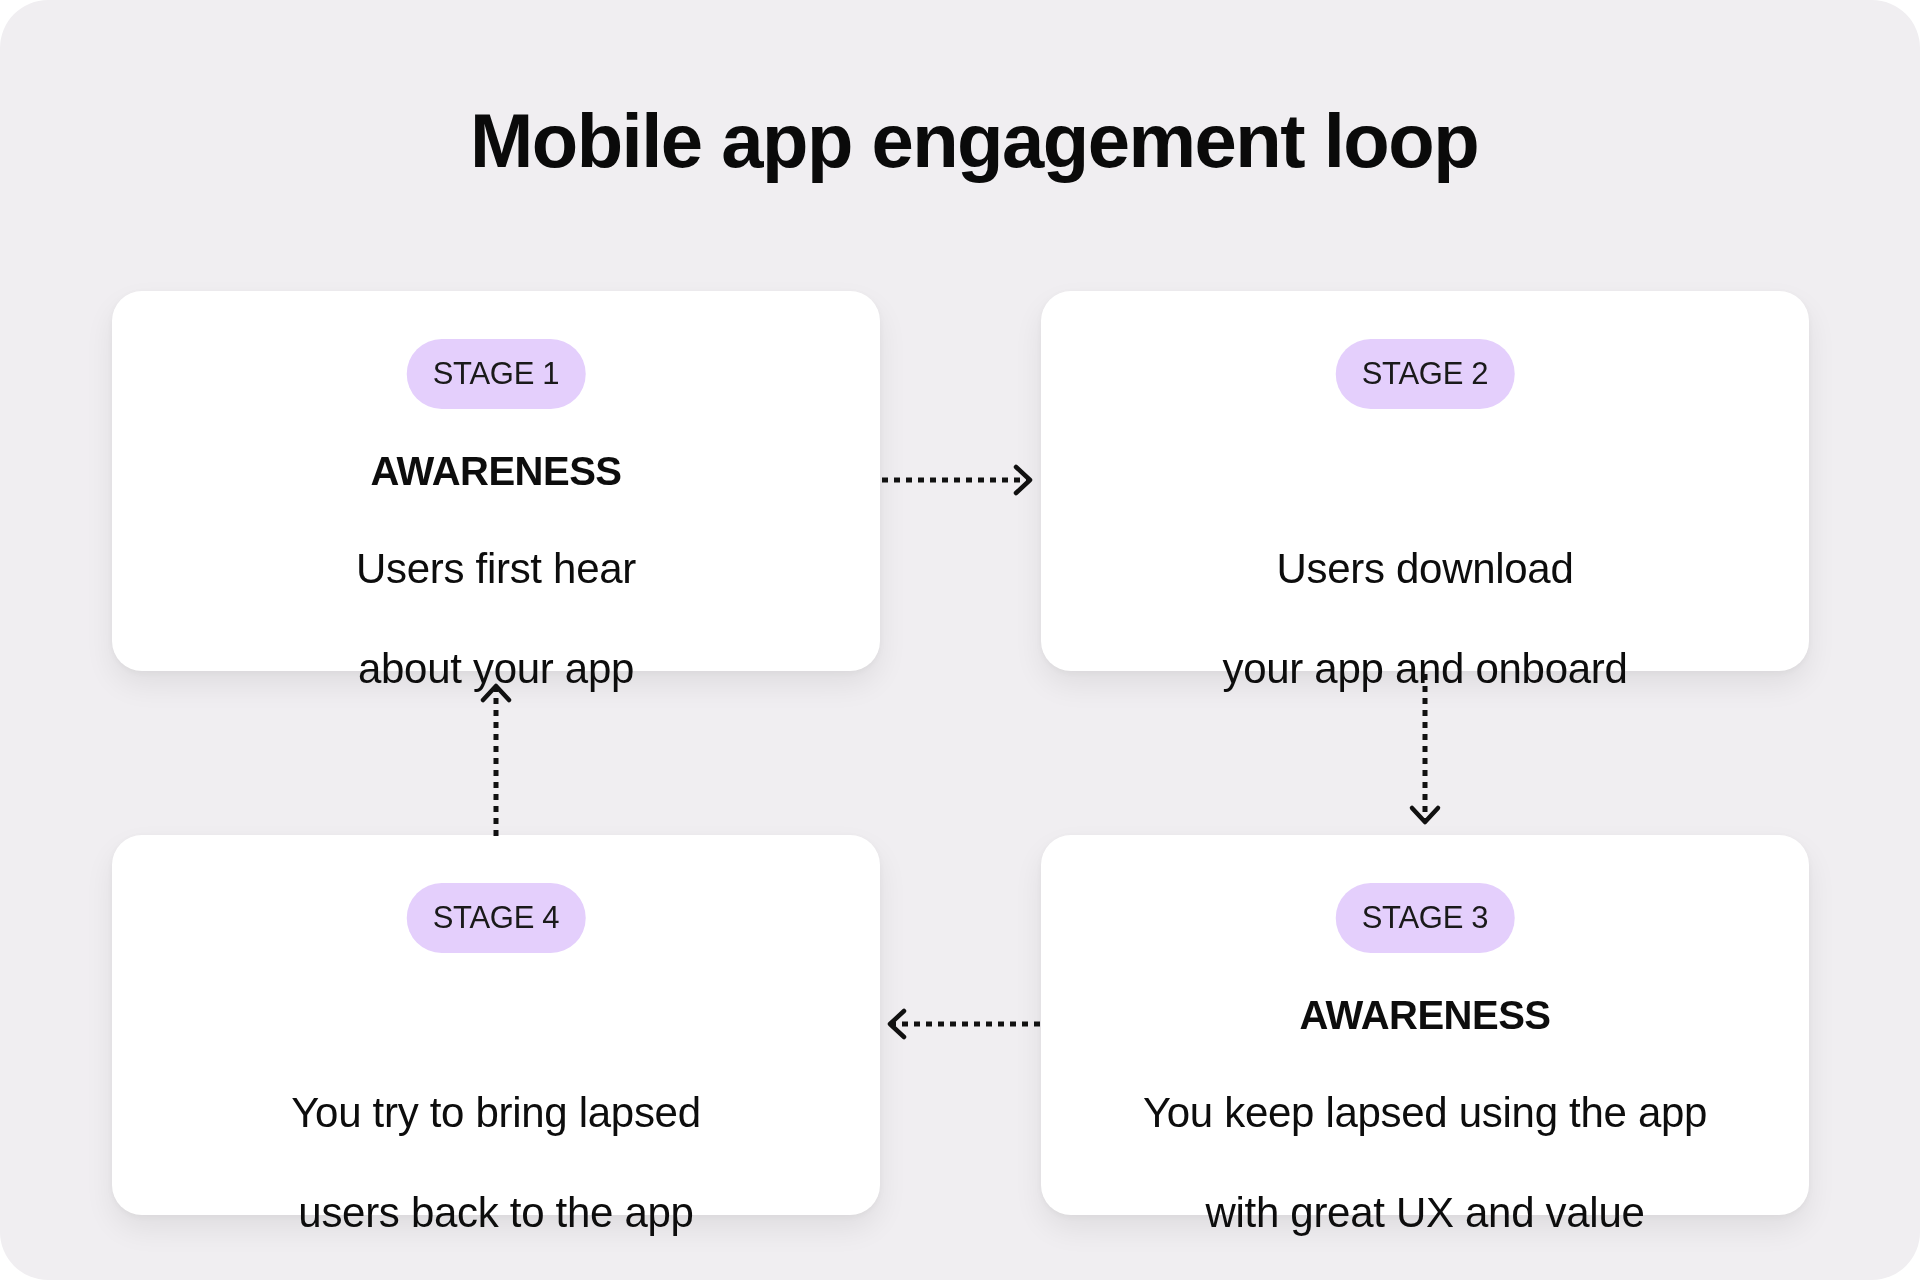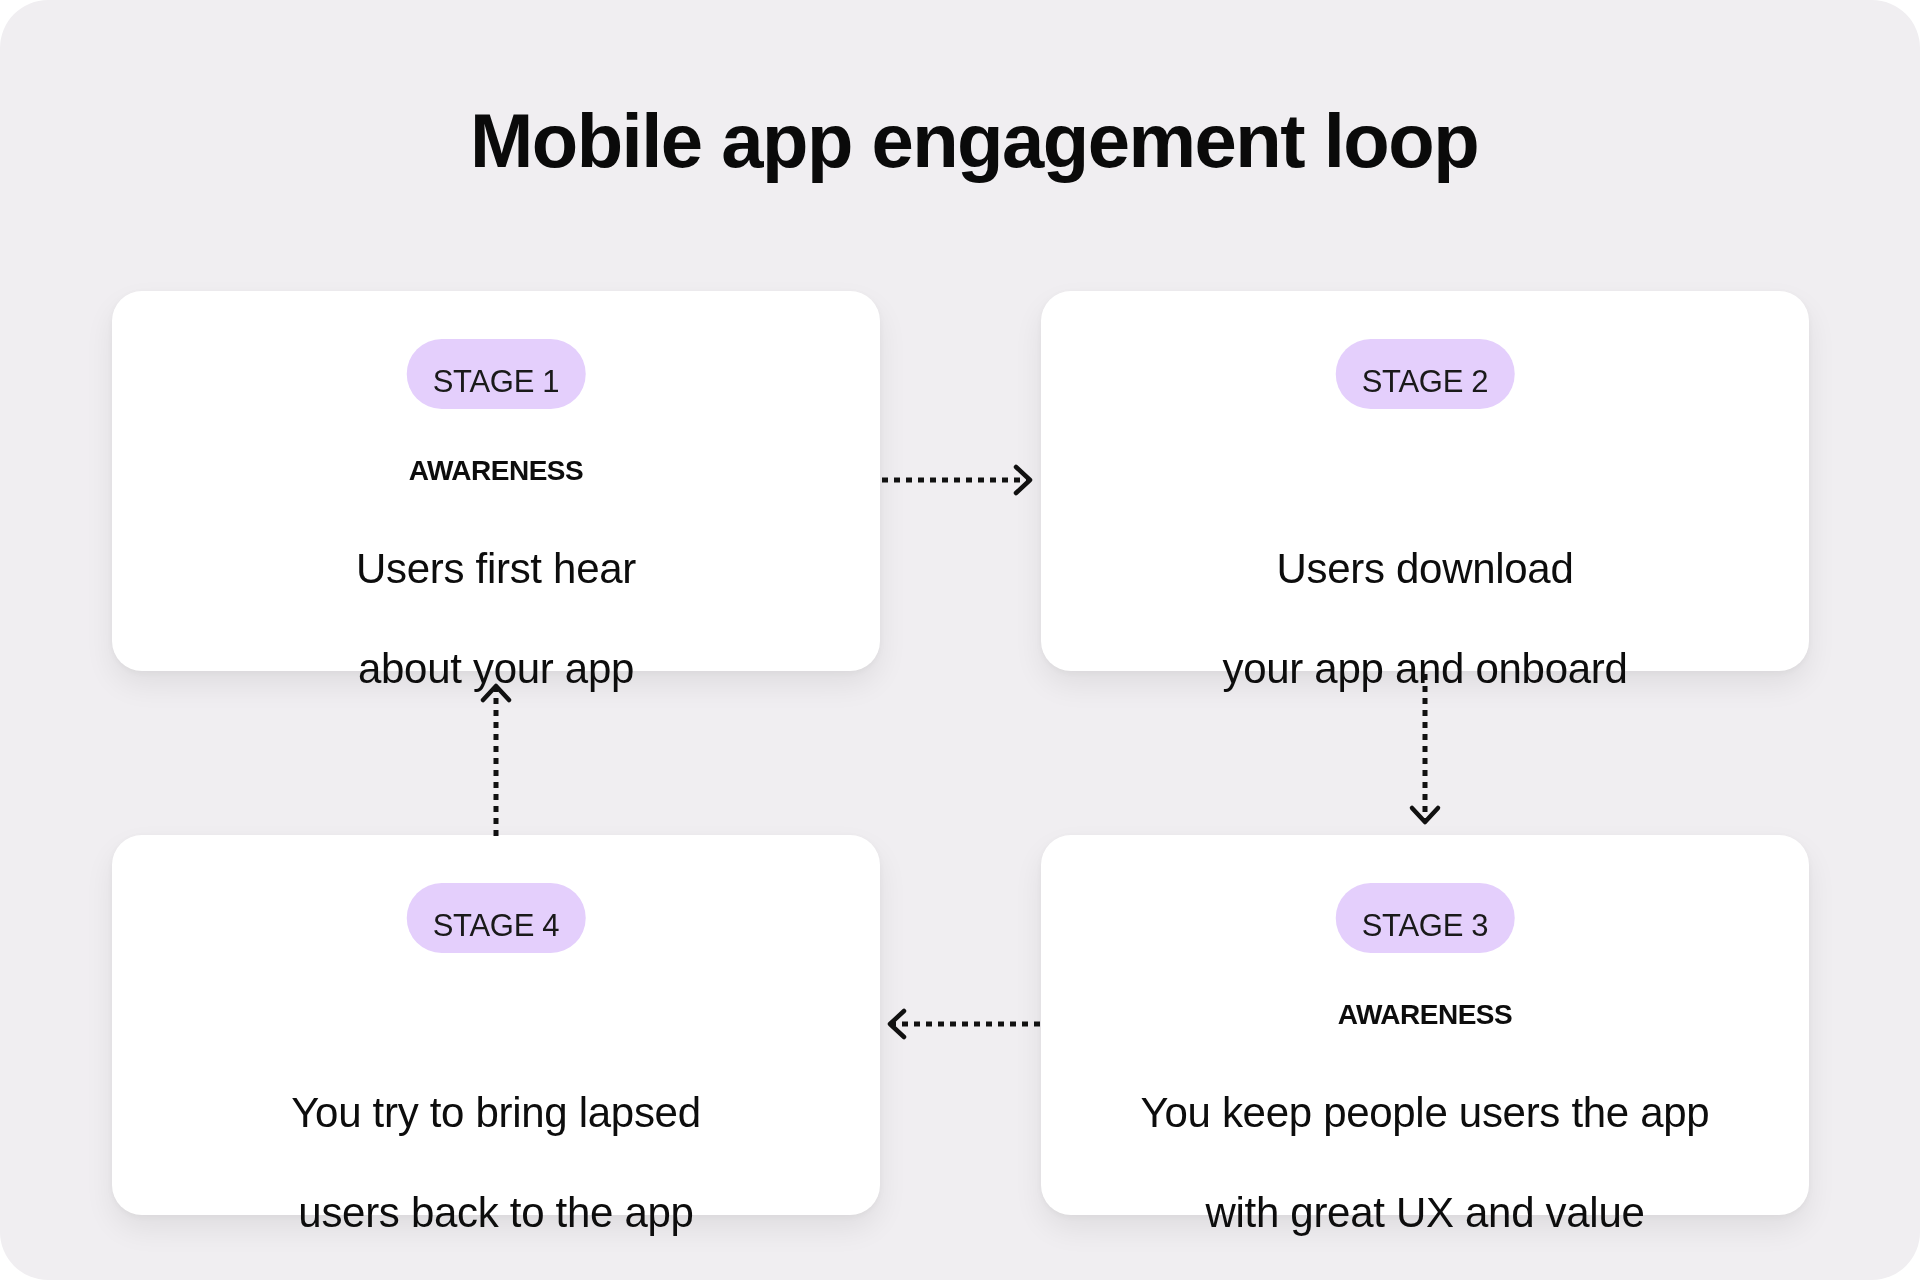--- a/index.html
+++ b/index.html
@@ -39,34 +39,34 @@
     .card.c1 { left: 112px;  top: 291px; }
     .card.c2 { left: 1041px; top: 291px; }
     .card.c3 { left: 1041px; top: 835px; }
     .card.c4 { left: 112px;  top: 835px; }
     .badge {
       position: absolute;
       top: 48px;
       left: 50%;
       transform: translateX(-50%);
       height: 70px;
-      padding: 8px 26px;
+      padding: 0 26px;
       border-radius: 35px;
       background: #e4cffc;
       font-size: 31px;
       line-height: 70px;
       color: #1a1a1a;
       white-space: nowrap;
       letter-spacing: -0.3px;
     }
     .heading {
       position: absolute;
       left: 0; width: 100%;
       top: 152px;
-      font-size: 28px;
+      font-size: 40px;
       font-weight: 700;
       line-height: 56px;
       color: #0d0d0d;
       letter-spacing: -0.5px;
     }
     .desc {
       position: absolute;
       left: 0; width: 100%;
       top: 206px;
       font-size: 42px;
@@ -101,21 +101,21 @@
     <div class="desc">
       <span>Users download</span>
       <span>your app and onboard</span>
     </div>
   </div>
 
   <div class="card c3">
     <div class="badge">STAGE 3</div>
     <div class="heading">AWARENESS</div>
     <div class="desc">
-      <span>You keep people users the app</span>
+      <span>You keep lapsed using the app</span>
       <span>with great UX and value</span>
     </div>
   </div>
 
   <div class="card c4">
     <div class="badge">STAGE 4</div>
     <div class="desc">
       <span>You try to bring lapsed</span>
       <span>users back to the app</span>
     </div>

